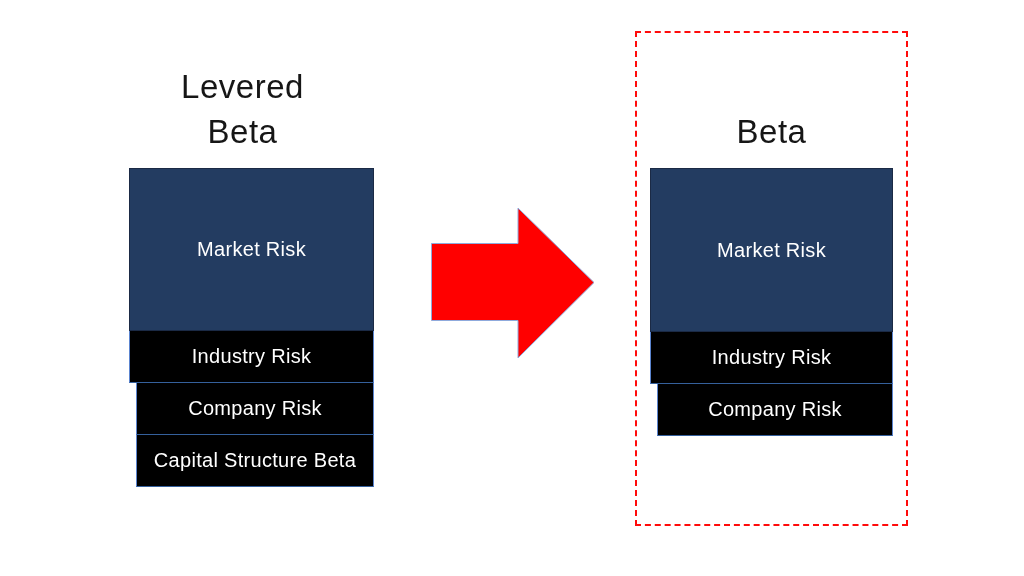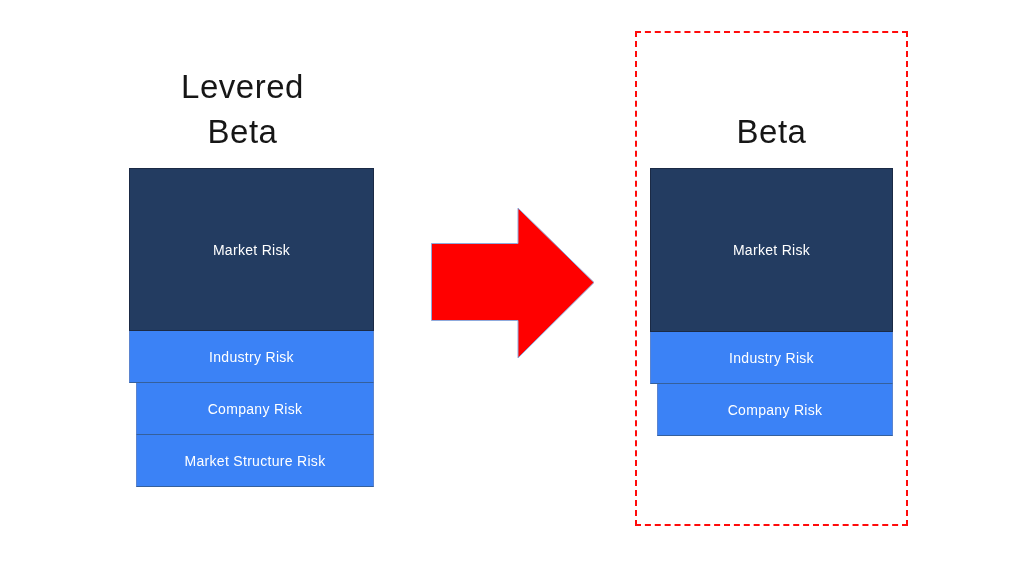--- a/index.html
+++ b/index.html
@@ -35,33 +35,33 @@
   }
   .stack-left  { left: 129px; top: 168px; width: 245px; }
   .stack-right { left: 650px; top: 168px; width: 243px; }
 
   .box {
     box-sizing: border-box;
     display: flex;
     align-items: center;
     justify-content: center;
     color: #ffffff;
-    font-size: 14px;
+    font-size: 20px;
     letter-spacing: 0.3px;
     text-align: center;
   }
   .box-market {
     height: 163px;
     background: #233C61;
     border: 1px solid #1b2a45;
   }
   .stack-right .box-market { height: 164px; }
   .box-light {
     height: 52px;
-    background: #3b82f6;
+    background: #000000;
     border-left: 1px solid #5b84cf;
     border-right: 1px solid #5b84cf;
     border-bottom: 1px solid #35609c;
   }
   .box-light + .box-light { border-top: 0; margin-left: 7px; }
 
   .arrow-wrap {
     position: absolute;
     left: 431px;
     top: 207px;
@@ -96,21 +96,21 @@
     <div class="box box-market">
       <span>Market Risk</span>
     </div>
     <div class="box box-light">
       <span>Industry Risk</span>
     </div>
     <div class="box box-light">
       <span>Company Risk</span>
     </div>
     <div class="box box-light">
-      <span>Market Structure Risk</span>
+      <span>Capital Structure Beta</span>
     </div>
   </div>
 
   <div class="arrow-wrap">
     <svg width="164" height="152" viewBox="0 0 164 152" xmlns="http://www.w3.org/2000/svg" aria-hidden="true">
       <polygon points="0.5,36.5 87,36.5 87,1 163,75.5 87,151 87,113.5 0.5,113.5" fill="#FF0000" stroke="#8FAADC" stroke-width="1" stroke-linejoin="miter"></polygon>
     </svg>
   </div>
 
   <h2 class="panel-title title-right">

